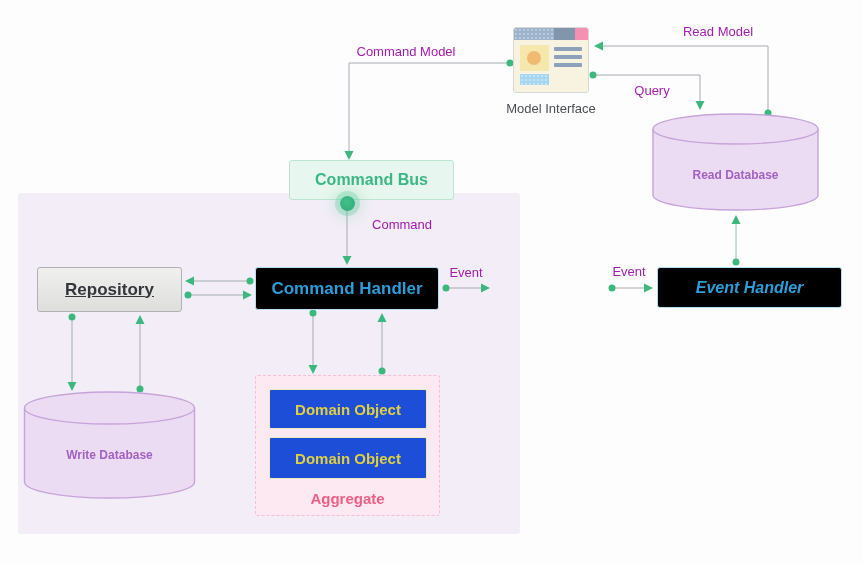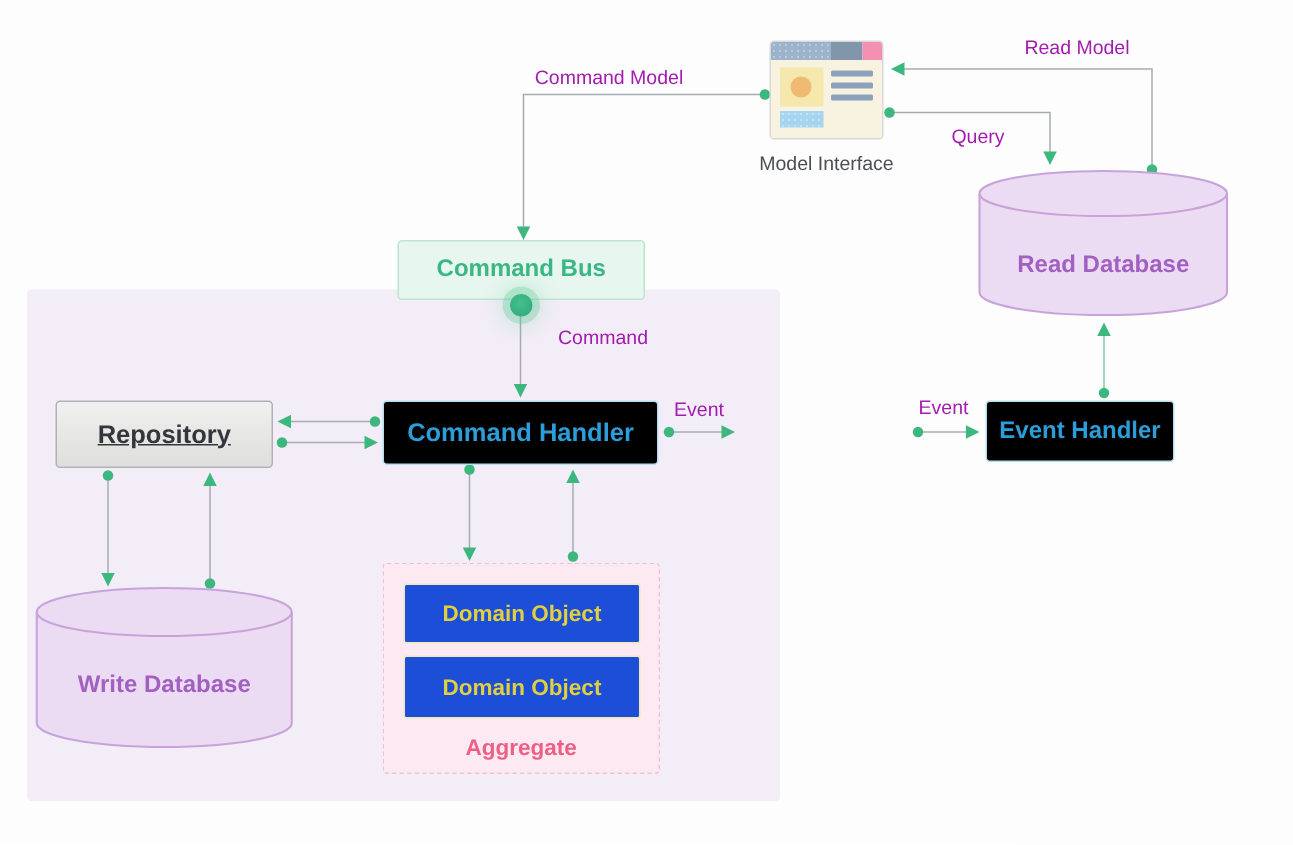--- a/index.html
+++ b/index.html
@@ -15,30 +15,30 @@
   }
   svg.overlay{position:absolute;left:0;top:0;z-index:1;}
   .ln{fill:none;stroke:#a6abb0;stroke-width:1;}
   .ln.green{stroke:#84c9a5;}
   .dot{fill:#3cb87e;}
   .arr{fill:#3cb87e;}
   .node{
     position:absolute;z-index:2;display:flex;align-items:center;justify-content:center;
     box-sizing:border-box;font-weight:600;border-radius:3px;
   }
-  .node.bus{background:#e7f6ee;border:1px solid #bce5d0;color:#3bb784;font-size:16px;}
+  .node.bus{background:#e7f6ee;border:1px solid #bce5d0;color:#3bb784;font-size:16px;margin-left:24px;}
   .node.handler{background:#000000;border:1px solid #b6def2;color:#2b9ed9;font-size:16px;}
   .node.repo{background:linear-gradient(#f0f0ef,#dededd);border:1px solid #aeb2b6;color:#33373c;font-size:17px;}
   .lbl{
     position:absolute;z-index:3;text-align:center;font-size:13px;color:#a21caf;
   }
   .cyl{position:absolute;z-index:2;}
   .cyl .cyl-label{
     position:absolute;left:0;width:100%;text-align:center;
-    font-weight:600;font-size:16px;color:#a261c0;
+    font-weight:600;font-size:12px;color:#a261c0;
   }
   .aggregate{
     position:absolute;left:255px;top:375px;width:185px;height:141px;z-index:2;
     background:#fce9f1;border:1px dashed #f5bed2;border-radius:3px;box-sizing:border-box;
   }
   .domain-obj{
     position:absolute;left:13px;width:158px;height:40px;
     background:#1d4ed8;border:1px solid #eee9bb;border-radius:2px;box-sizing:border-box;
     display:flex;align-items:center;justify-content:center;
     color:#e0cf3e;font-weight:600;font-size:15px;
@@ -185,21 +185,21 @@
 
   <div class="node repo" style="left:37px;top:267px;width:145px;height:45px;text-decoration:underline;">
     <span>Repository</span>
   </div>
 
   <div class="node handler" style="left:255px;top:267px;width:184px;height:43px;font-size:17px;">
     <span>Command Handler</span>
   </div>
 
 
-  <div class="node handler" style="left:657px;top:267px;width:126px;height:41px;">
+  <div class="node handler" style="left:657px;top:267px;width:185px;height:41px;font-style:italic;">
     <span>Event Handler</span>
   </div>
 
   <div class="cyl" style="left:650px;top:112px;width:171px;height:101px;">
     <svg width="171" height="101" viewBox="0 0 171 101">
       <path d="M3 17 v66 a82.5 15 0 0 0 165 0 v-66" fill="#ecdcf3" stroke="#c7a3da" stroke-width="1.4"></path>
       <ellipse cx="85.5" cy="17" rx="82.5" ry="15" fill="#ecdcf3" stroke="#c7a3da" stroke-width="1.4"></ellipse>
     </svg>
     <div class="cyl-label" style="top:56px;">Read Database</div>
   </div>

